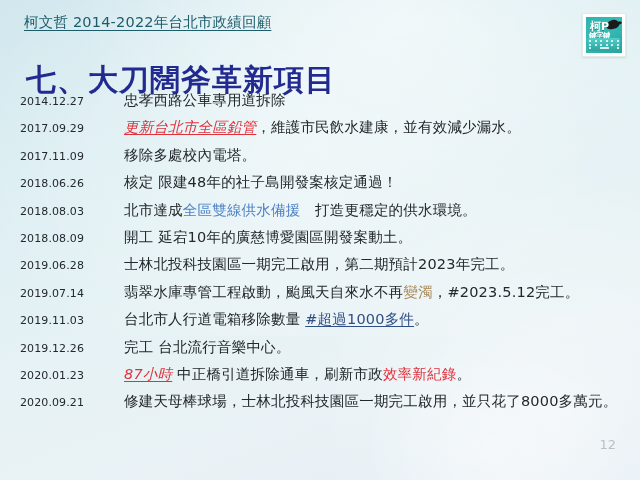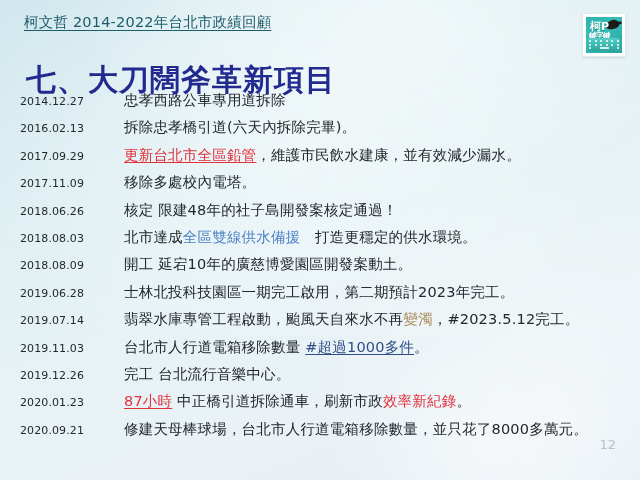--- a/index.html
+++ b/index.html
@@ -195,20 +195,21 @@
     font-size: 14.5px;
     color: #23282c;
     letter-spacing: 0.2px;
   }
 
   
   .em-red-ul {
     color: #e0323c;
     text-decoration: underline;
     text-underline-offset: 2px;
+    font-style: italic;
   }
   .em-red {
     color: #e0323c;
     text-align: right;
   }
   .em-blue {
     color: #4a7fc4;
   }
   .em-tan {
     color: #a98a5a;
@@ -270,24 +271,20 @@
   </div>
 
   <div class="section-title">七、大刀闊斧革新項目</div>
 
   <div class="list">
       <div class="row">
         <div class="row-date">2014.12.27</div>
         <div class="row-text"><span>忠孝西路公車專用道拆除</span></div>
       </div>
       <div class="row">
-        <div class="row-date">2016.02.13</div>
-        <div class="row-text"><span>拆除忠孝橋引道(六天內拆除完畢)。</span></div>
-      </div>
-      <div class="row">
         <div class="row-date">2017.09.29</div>
         <div class="row-text"><span class="em-red-ul">更新台北市全區鉛管</span><span>，維護市民飲水建康，並有效減少漏水。</span></div>
       </div>
       <div class="row">
         <div class="row-date">2017.11.09</div>
         <div class="row-text"><span>移除多處校內電塔。</span></div>
       </div>
       <div class="row">
         <div class="row-date">2018.06.26</div>
         <div class="row-text"><span>核定 限建48年的社子島開發案核定通過！</span></div>
@@ -315,19 +312,19 @@
       <div class="row">
         <div class="row-date">2019.12.26</div>
         <div class="row-text"><span>完工 台北流行音樂中心。</span></div>
       </div>
       <div class="row">
         <div class="row-date">2020.01.23</div>
         <div class="row-text"><span class="em-red-ul">87小時</span><span> 中正橋引道拆除通車，刷新市政</span><span class="em-red">效率新紀錄</span><span>。</span></div>
       </div>
       <div class="row">
         <div class="row-date">2020.09.21</div>
-        <div class="row-text"><span>修建天母棒球場，台北市人行道電箱移除數量，並只花了8000多萬元。</span></div>
+        <div class="row-text"><span>修建天母棒球場，士林北投科技園區一期完工啟用，並只花了8000多萬元。</span></div>
       </div>
     </div>
 
   <div class="page-number">12</div>
 
 </div>
 
 </body></html>

